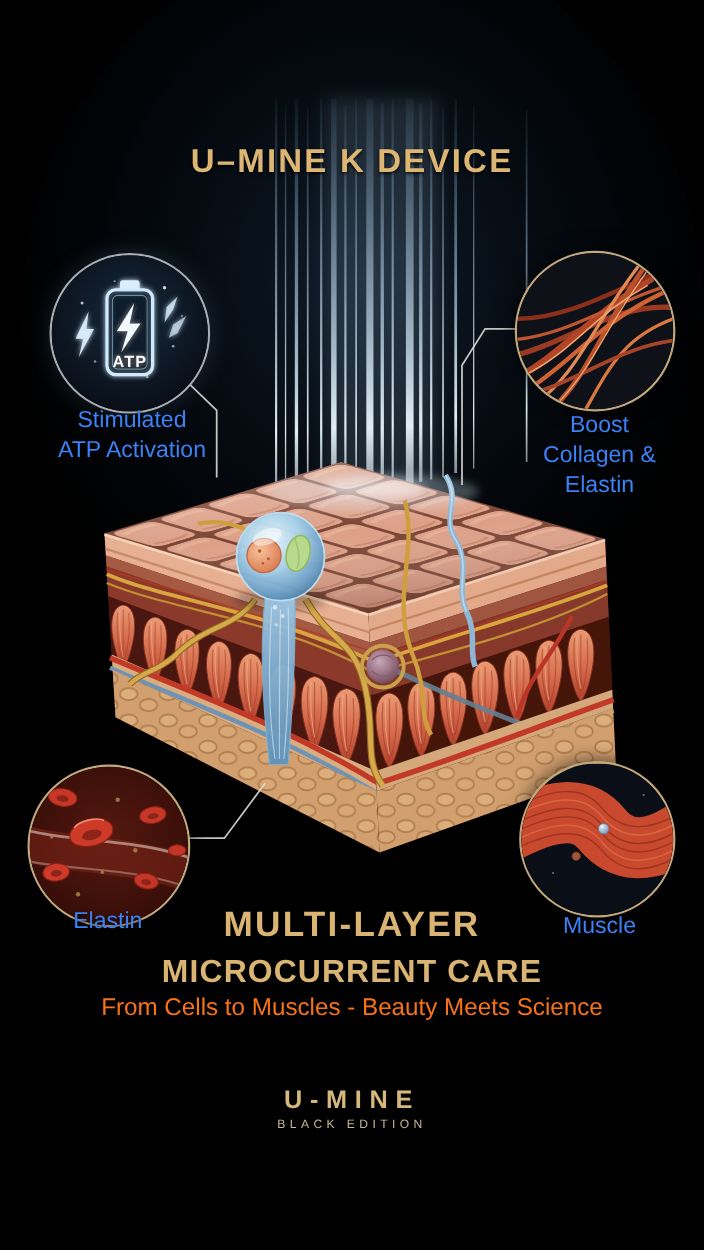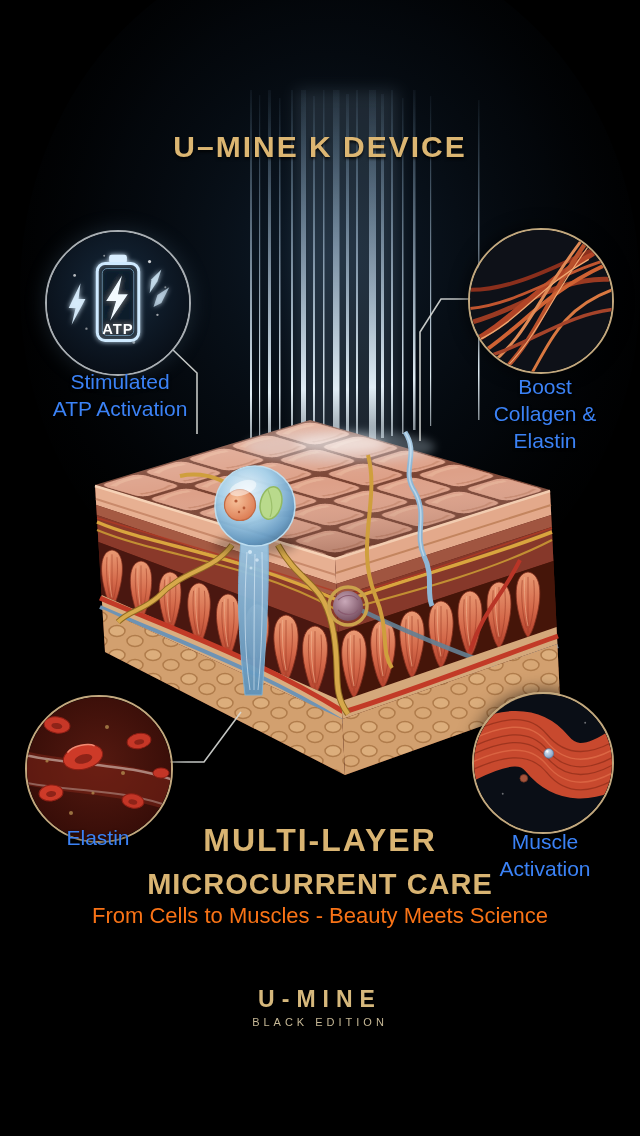--- a/index.html
+++ b/index.html
@@ -399,21 +399,20 @@
   <div class="lbl lbl-col">
     <div>Boost</div>
     <div>Collagen &amp;</div>
     <div>Elastin</div>
   </div>
   <div class="lbl lbl-cir">
     <div>Elastin</div>
   </div>
   <div class="lbl lbl-mus">
     <div>Muscle</div>
-    <div>Activation</div>
   </div>
 
   <div class="head1">MULTI-LAYER</div>
   <div class="head2">MICROCURRENT CARE</div>
   <div class="tagline">From Cells to Muscles - Beauty Meets Science</div>
   <div class="brand">U-MINE</div>
   <div class="edition">BLACK EDITION</div>
 </div>
 
 </body></html>

